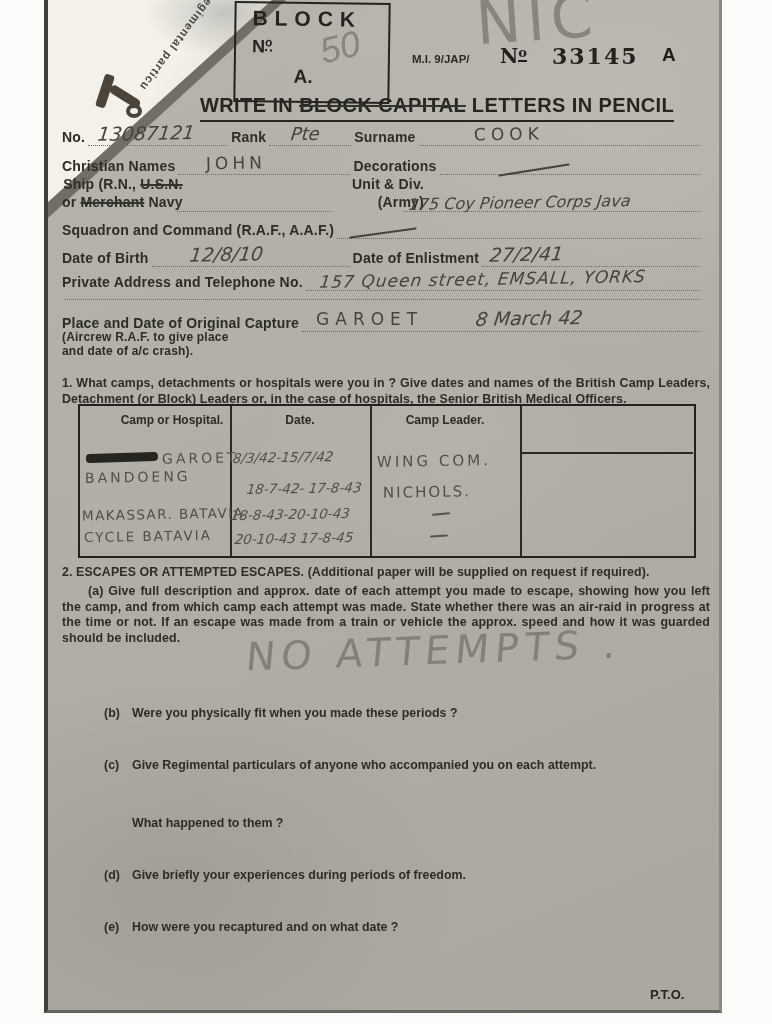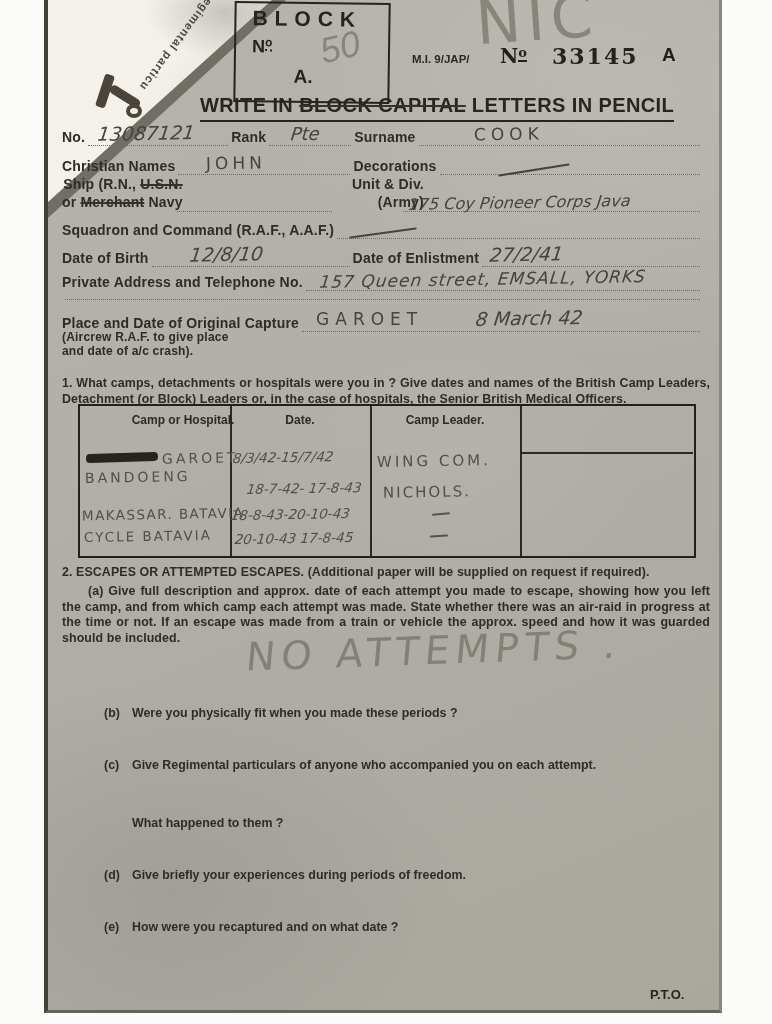--- a/index.html
+++ b/index.html
@@ -171,21 +171,21 @@
       <span>(Aircrew R.A.F. to give place</span><br>
       <span>and date of a/c crash).</span>
     </div>
 
     <div class="para" style="top:366px;margin-top:10px;">1.   What camps, detachments or hospitals were you in ?   Give dates and names of the British Camp Leaders,  Detachment (or Block) Leaders or, in the case of hospitals, the Senior British Medical Officers.</div>
 
     <div id="camps">
       <div class="vsep" style="left:150px;"></div>
       <div class="vsep" style="left:290px;"></div>
       <div class="vsep" style="left:440px;"></div>
-      <div class="th" style="left:15px;width:176px;">Camp or Hospital.</div>
+      <div class="th" style="left:4px;width:176px;">Camp or Hospital.</div>
       <div class="th" style="left:150px;width:140px;">Date.</div>
       <div class="th" style="left:290px;width:150px;">Camp Leader.</div>
       <div style="position:absolute;left:440px;top:46px;width:173px;height:1.6px;background:#2a2923;"></div>
 
       <div style="position:absolute;left:6px;top:47px;width:72px;height:9px;background:#25241f;border-radius:4px;transform:rotate(-2deg);"></div>
       <div class="tcell hw-caps" style="left:82px;top:44px;font-size:14px;">GAROET</div>
       <div class="tcell hw-caps" style="left:5px;top:63px;font-size:14px;">BANDOENG</div>
       <div class="tcell hw-caps" style="left:2px;top:100px;font-size:13.5px;letter-spacing:1.4px;">MAKASSAR. BATAVIA</div>
       <div class="tcell hw-caps" style="left:4px;top:122px;font-size:13.5px;letter-spacing:2px;">CYCLE BATAVIA</div>
 

